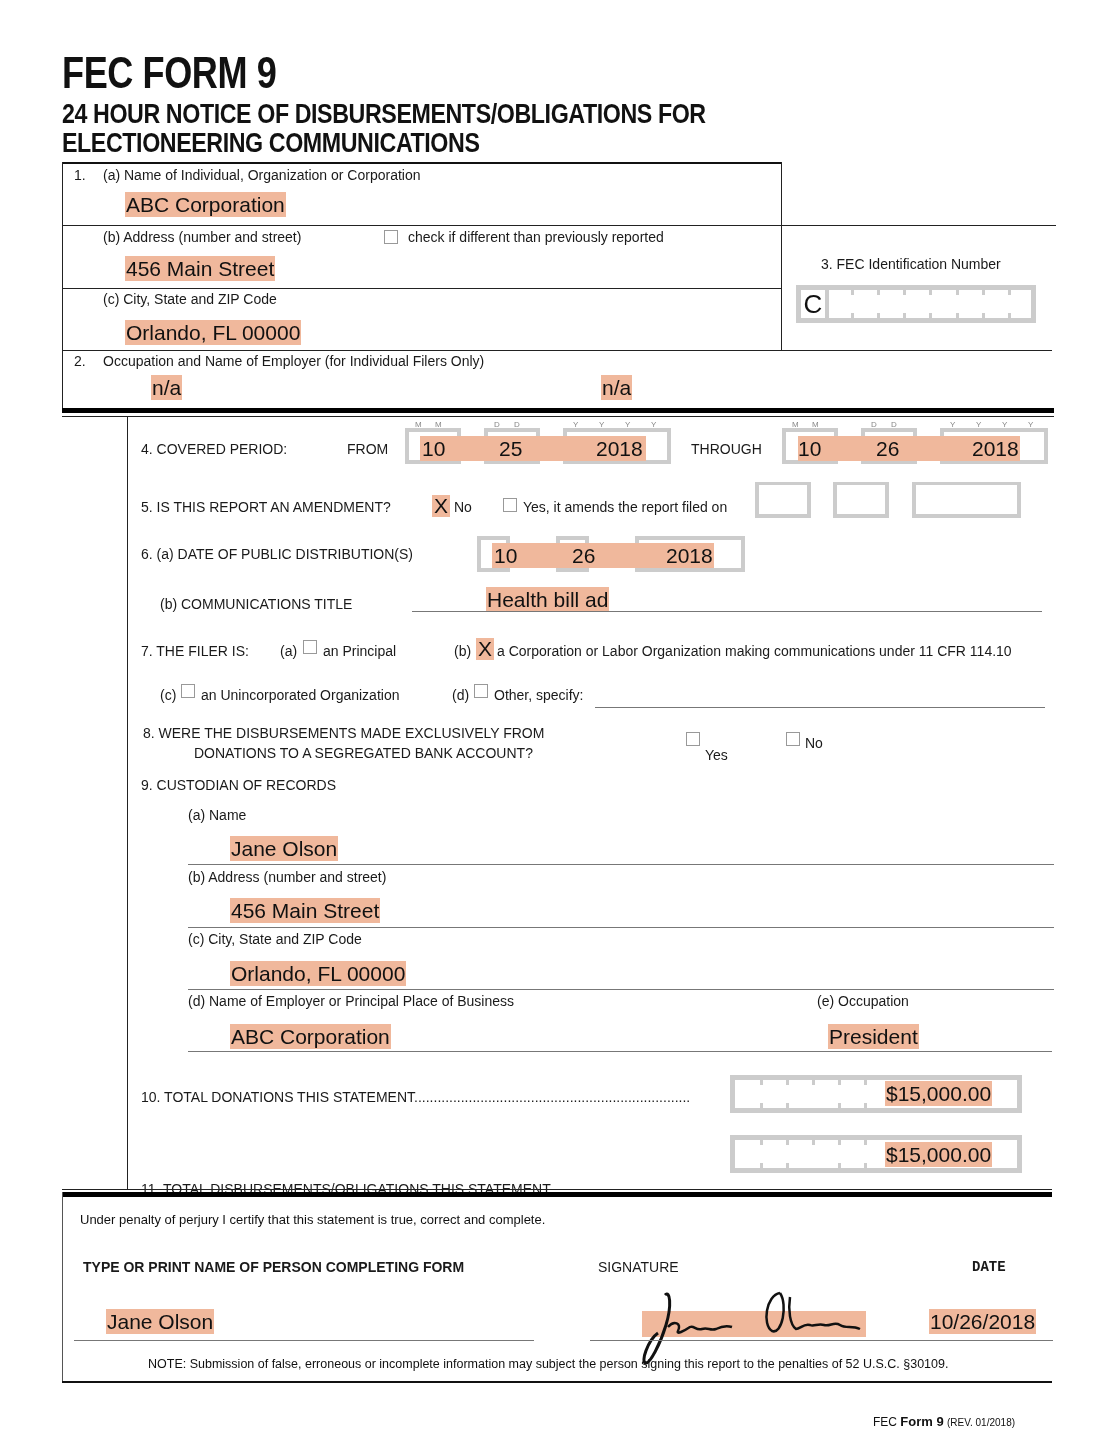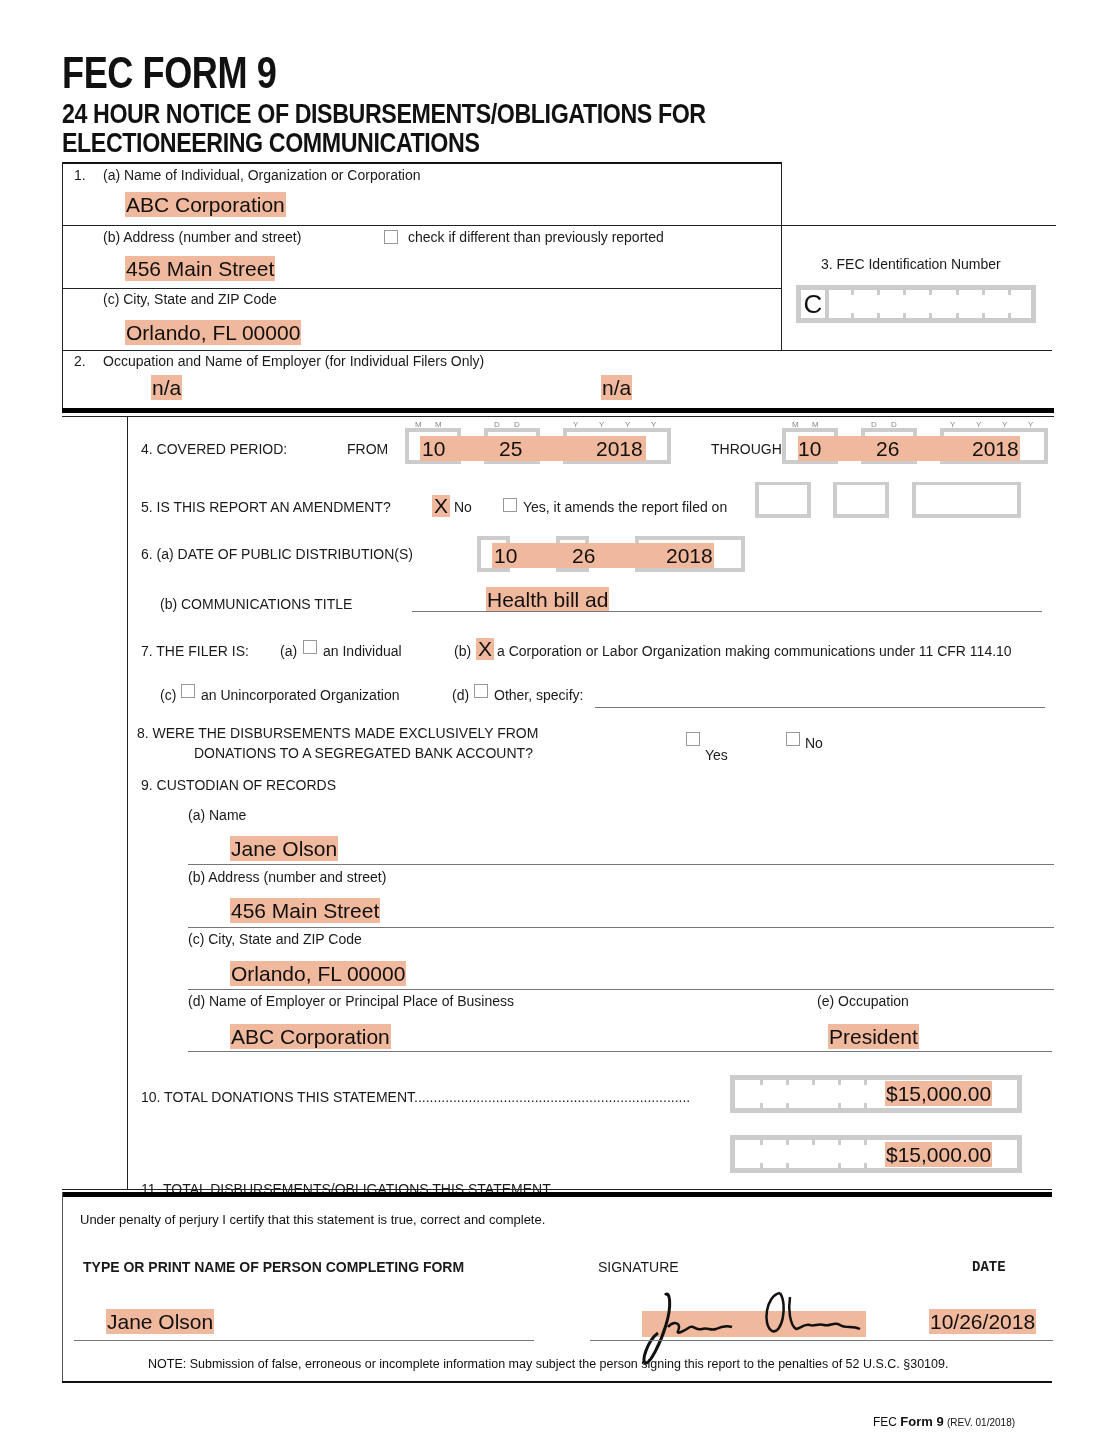--- a/index.html
+++ b/index.html
@@ -95,21 +95,21 @@
     <span class="sub" style="left:32px;">Y</span>
     <span class="sub" style="left:58px;">Y</span>
     <span class="sub" style="left:84px;">Y</span>
   </div>
 <div class="abs val" style="left:420px; top:436px; width:226px; height:25px; padding:0;">
   <span class="abs" style="left:2px;">10</span>
   <span class="abs" style="left:79px;">25</span>
   <span class="abs" style="left:176px;">2018</span>
 </div>
 
-<div class="abs lbl" style="left:691px; top:441px;margin-left:20px;">THROUGH</div>
+<div class="abs lbl" style="left:691px; top:441px;">THROUGH</div>
 <div class="datebox" style="left:782px; top:428px; width:56px;">
     <span class="sub" style="left:6px;">M</span>
     <span class="sub" style="left:26px;">M</span>
   </div>
 <div class="datebox" style="left:861px; top:428px; width:56px;">
     <span class="sub" style="left:6px;">D</span>
     <span class="sub" style="left:26px;">D</span>
   </div>
 <div class="datebox" style="left:940px; top:428px; width:108px;">
     <span class="sub" style="left:6px;">Y</span>
@@ -141,34 +141,34 @@
   <span class="abs" style="left:80px;">26</span>
   <span class="abs" style="left:174px;">2018</span>
 </div>
 <div class="abs lbl" style="left:160px; top:596px;">(b) COMMUNICATIONS TITLE</div>
 <div class="abs val" style="left:486px; top:587px;">Health bill ad</div>
 <div class="grayline" style="left:412px; top:611px; width:630px;"></div>
 
 <div class="abs lbl" style="left:141px; top:643px;">7.  THE FILER IS:</div>
 <div class="abs lbl" style="left:280px; top:643px;">(a)</div>
 <div class="cb" style="left:303px; top:640px;"></div>
-<div class="abs lbl" style="left:323px; top:643px;">an Individual</div>
+<div class="abs lbl" style="left:323px; top:643px;">an Principal</div>
 <div class="abs lbl" style="left:454px; top:643px;">(b)</div>
 <div class="xmark" style="left:476px; top:638px;">X</div>
 <div class="abs lbl" style="left:497px; top:643px;">a Corporation or Labor Organization making communications under 11 CFR 114.10</div>
 
 <div class="abs lbl" style="left:160px; top:687px;">(c)</div>
 <div class="cb" style="left:181px; top:684px;"></div>
 <div class="abs lbl" style="left:201px; top:687px;">an Unincorporated Organization</div>
 <div class="abs lbl" style="left:452px; top:687px;">(d)</div>
 <div class="cb" style="left:474px; top:684px;"></div>
 <div class="abs lbl" style="left:494px; top:687px;">Other, specify:</div>
 <div class="grayline" style="left:595px; top:707px; width:450px;"></div>
 
-<div class="abs lbl" style="left:137px; top:725px;">8.  WERE THE DISBURSEMENTS MADE EXCLUSIVELY FROM</div>
+<div class="abs lbl" style="left:143px; top:725px;">8.  WERE THE DISBURSEMENTS MADE EXCLUSIVELY FROM</div>
 <div class="abs lbl" style="left:162px; top:745px;margin-left:32px;">DONATIONS TO A SEGREGATED BANK ACCOUNT?</div>
 <div class="cb" style="left:686px; top:732px;"></div>
 <div class="abs lbl" style="left:705px; top:735px;margin-top:12px;">Yes</div>
 <div class="cb" style="left:786px; top:732px;"></div>
 <div class="abs lbl" style="left:805px; top:735px;">No</div>
 
 <div class="abs lbl" style="left:141px; top:777px;">9.  CUSTODIAN OF RECORDS</div>
 <div class="abs lbl" style="left:188px; top:807px;">(a) Name</div>
 <div class="abs val" style="left:230px; top:836px;">Jane Olson</div>
 <div class="grayline" style="left:188px; top:864px; width:866px;"></div>

